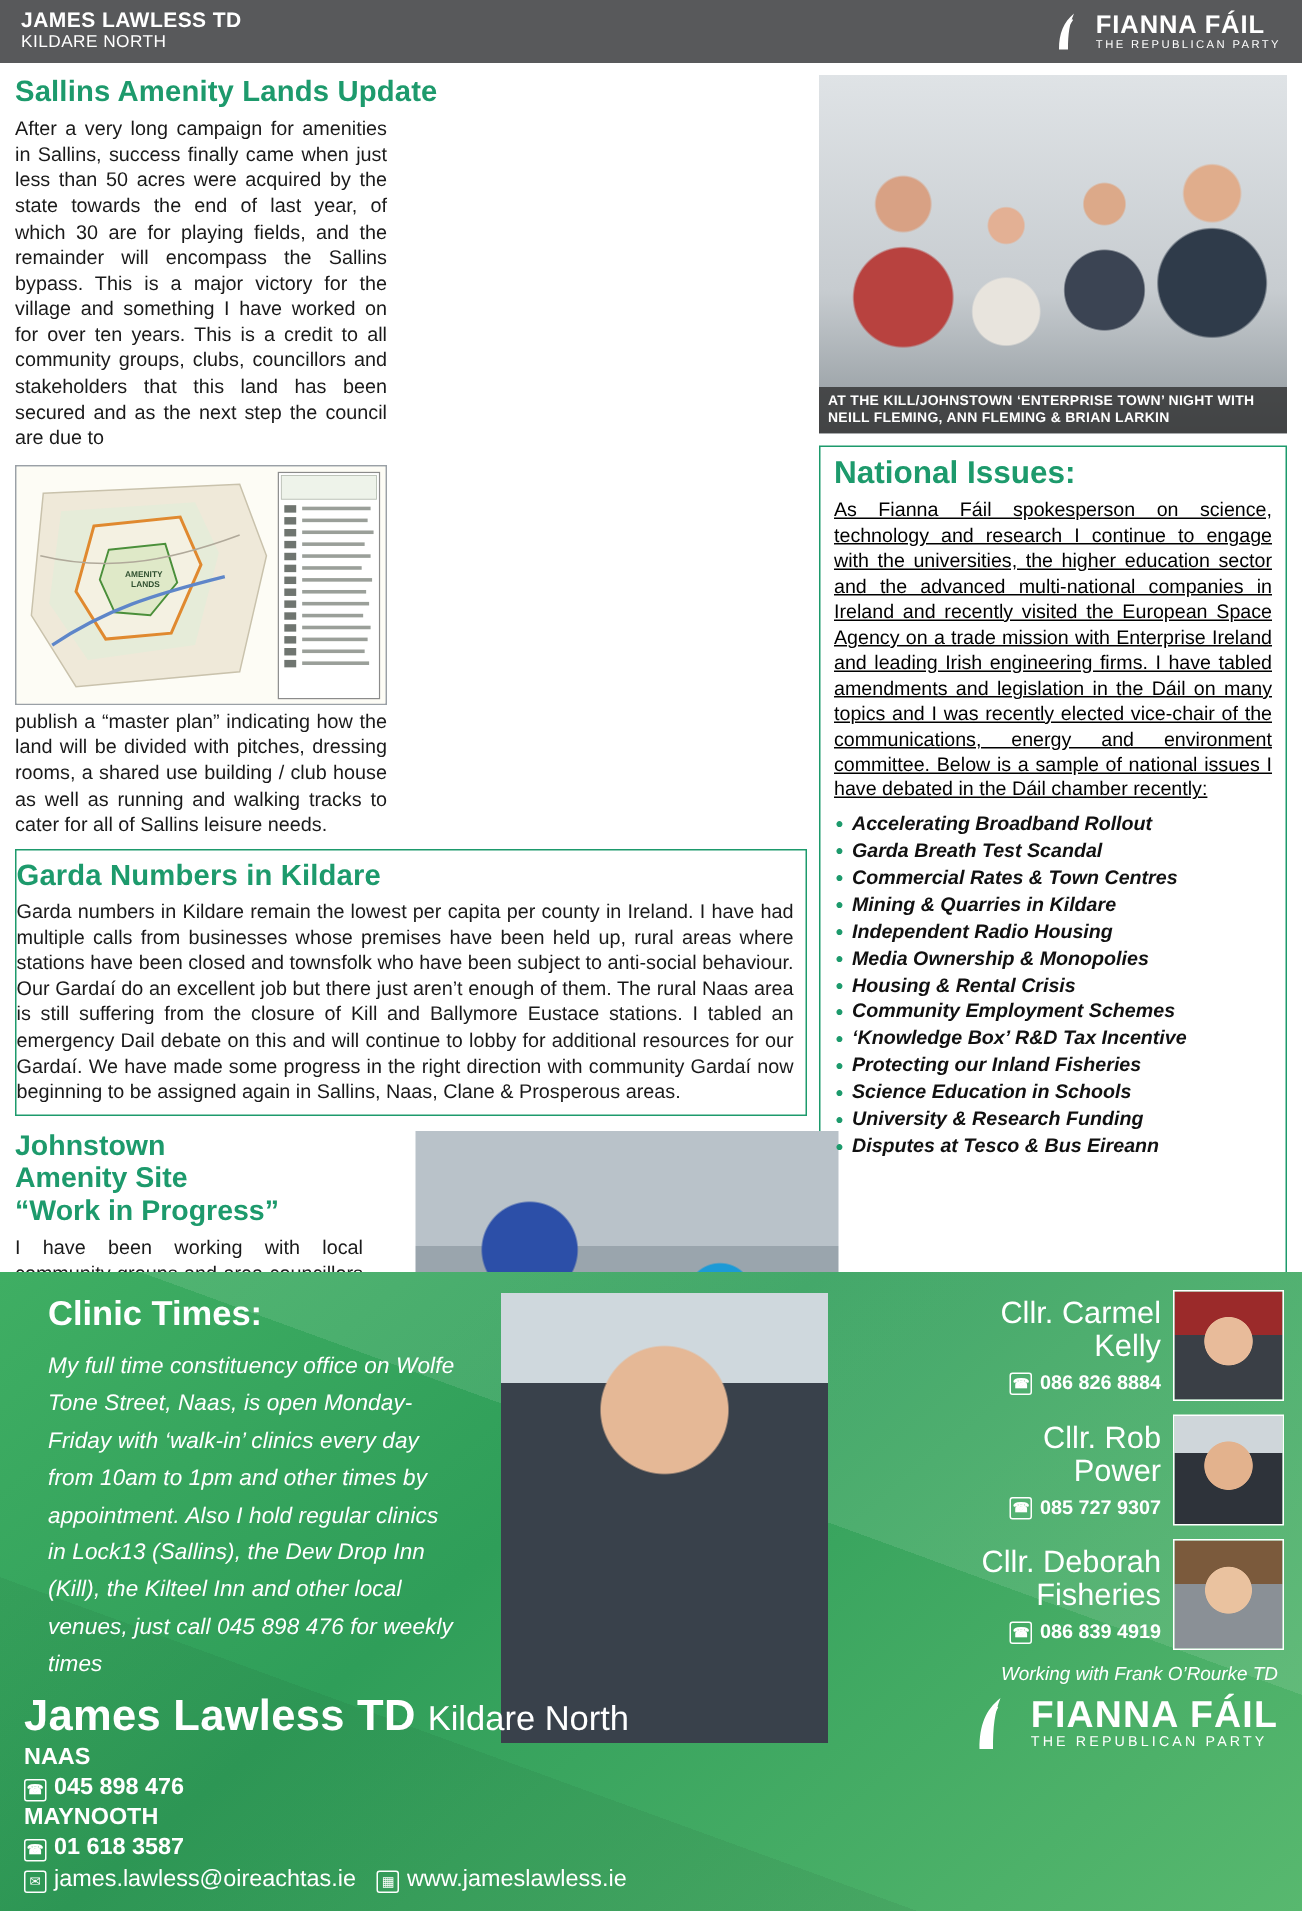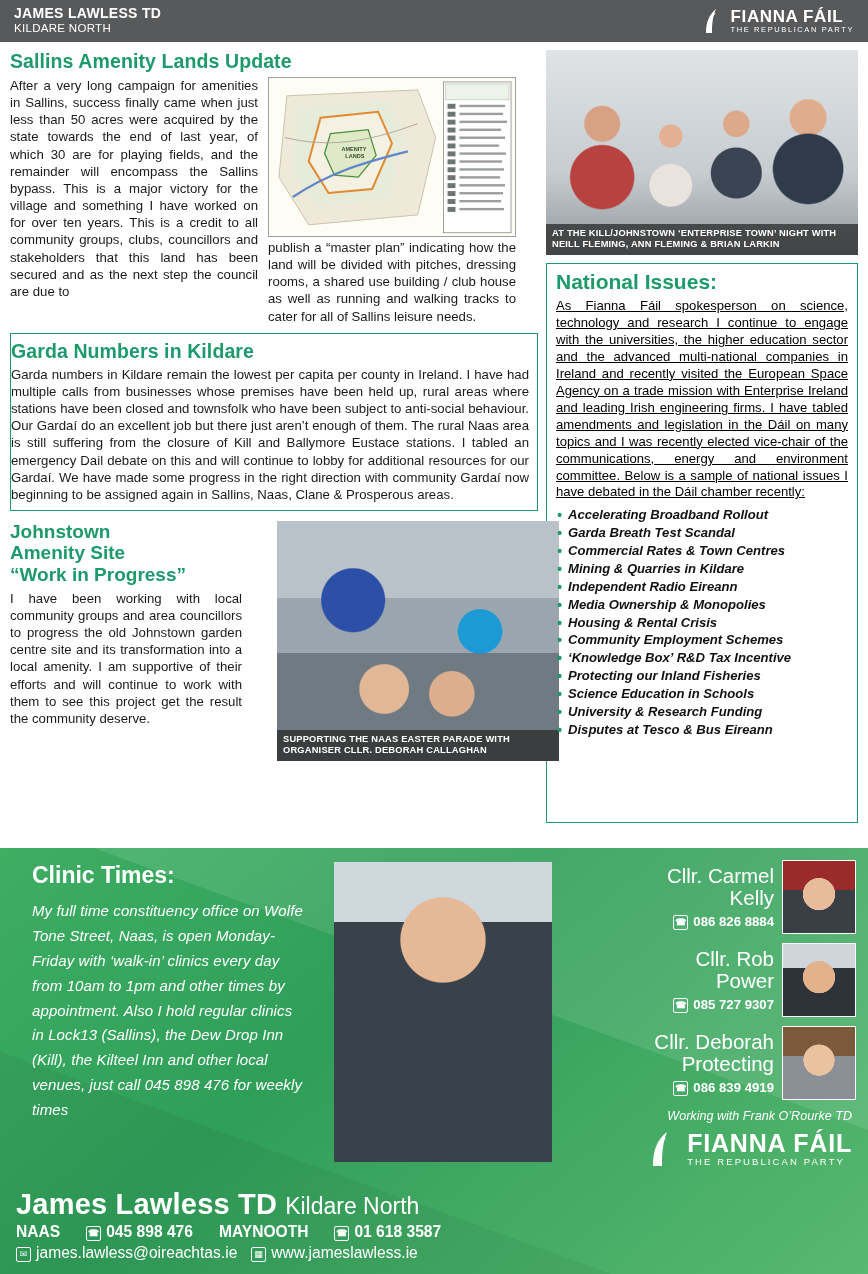--- a/index.html
+++ b/index.html
@@ -42,21 +42,21 @@
 
   p.body {
     font-size: 13.2px; line-height: 1.30; text-align: justify; color: #1a1a1a;
   }
 
   
   .top { display: flex; gap: 8px; }
   .top-left { width: 528px; }
   .top-right { width: 312px; }
 
-  .sallins-cols { display: flex; gap: 10px; }
+  .sallins-cols { display: flex; gap: 10px; flex-direction: column; }
   .sallins-col { width: 248px; }
 
   
   .map {
     width: 248px; height: 160px; border: 1px solid #9aa0a6; background: #fdfdf7;
     position: relative; overflow: hidden; margin-bottom: 2px;
   }
 
   
   .photo { position: relative; overflow: hidden; background: #cfd3d6; }
@@ -147,21 +147,21 @@
   .ff-logo-foot .t2 { font-size: 9.5px; letter-spacing: 2.1px; }
 
   
   .f-bottom {
     position: absolute; left: 16px; bottom: 12px; width: 530px;
   }
   .f-bottom .nameline { display: flex; align-items: baseline; gap: 8px; }
   .f-bottom .nm { font-size: 29px; font-weight: bold; letter-spacing: .2px; }
   .f-bottom .kn { font-size: 23px; }
   .f-bottom .row2 {
-    display: flex; align-items: flex-start; gap: 26px; font-size: 15.6px; font-weight: bold; margin-top: 2px;
+    display: flex; align-items: flex-start; gap: 2px; font-size: 15.6px; font-weight: bold; margin-top: 2px; flex-direction: column;
   }
   .f-bottom .row3 {
     display: flex; align-items: center; gap: 14px; font-size: 15.6px; margin-top: 3px;
   }
   .chip {
     display: inline-flex; align-items: center; justify-content: center;
     width: 15px; height: 15px; border: 1.6px solid #fff; border-radius: 2px;
     font-size: 9px; line-height: 1; position: relative; top: 1px;
   }
   .inline-ic { display: inline-flex; align-items: center; gap: 5px; }
@@ -309,33 +309,33 @@
         </div>
         <div class="johnstown-photo">
           <div class="photo img-parade" style="width:282px;height:240px;">
             <div class="cap">SUPPORTING THE NAAS EASTER PARADE WITH ORGANISER CLLR. DEBORAH CALLAGHAN</div>
           </div>
         </div>
       </div>
     </div>
 
     <div class="top-right">
-      <div class="photo img-people" style="width:312px;height:205px;">
+      <div class="photo img-people" style="width:312px;height:239px;">
         <div class="cap">AT THE KILL/JOHNSTOWN ‘ENTERPRISE TOWN’ NIGHT WITH NEILL FLEMING, ANN FLEMING &amp; BRIAN LARKIN</div>
       </div>
 
       <div class="national" style="margin-top:8px;">
         <h2>National Issues:</h2>
         <p>As Fianna Fáil spokesperson on science, technology and research I continue to engage with the universities, the higher education sector and the advanced multi-national companies in Ireland and recently visited the European Space Agency on a trade mission with Enterprise Ireland and leading Irish engineering firms. I have tabled amendments and legislation in the Dáil on many topics and I was recently elected vice-chair of the communications, energy and environment committee. Below is a sample of national issues I have debated in the Dáil chamber recently:</p>
         <ul class="issues">
           <li>Accelerating Broadband Rollout</li>
           <li>Garda Breath Test Scandal</li>
           <li>Commercial Rates &amp; Town Centres</li>
           <li>Mining &amp; Quarries in Kildare</li>
-          <li>Independent Radio Eireann</li>
+          <li>Independent Radio Housing</li>
           <li>Media Ownership &amp; Monopolies</li>
           <li>Housing &amp; Rental Crisis</li>
           <li>Community Employment Schemes</li>
           <li>‘Knowledge Box’ R&amp;D Tax Incentive</li>
           <li>Protecting our Inland Fisheries</li>
           <li>Science Education in Schools</li>
           <li>University &amp; Research Funding</li>
           <li>Disputes at Tesco &amp; Bus Eireann</li>
         </ul>
       </div>
@@ -382,21 +382,21 @@
             <span>085 727 9307</span>
           </div>
         </div>
         <div class="cllr-photo img-face-2"></div>
       </div>
 
       <div class="cllr">
         <div class="cllr-text">
           <div class="cllr-name">
             <span style="display:block">Cllr. Deborah</span>
-            <span style="display:block">Protecting</span>
+            <span style="display:block">Fisheries</span>
           </div>
           <div class="cllr-phone">
             <span class="chip">☎</span>
             <span>086 839 4919</span>
           </div>
         </div>
         <div class="cllr-photo img-face-3"></div>
       </div>
 
       <div class="working">Working with Frank O’Rourke TD</div>

